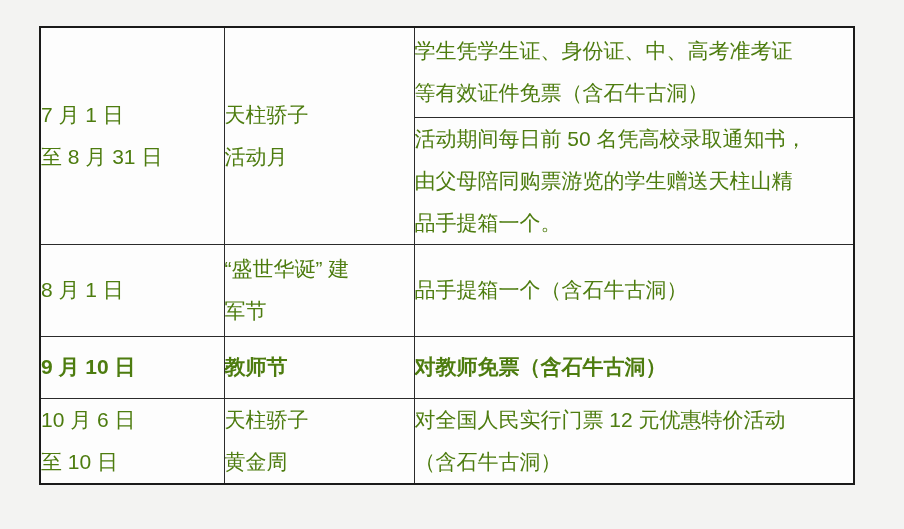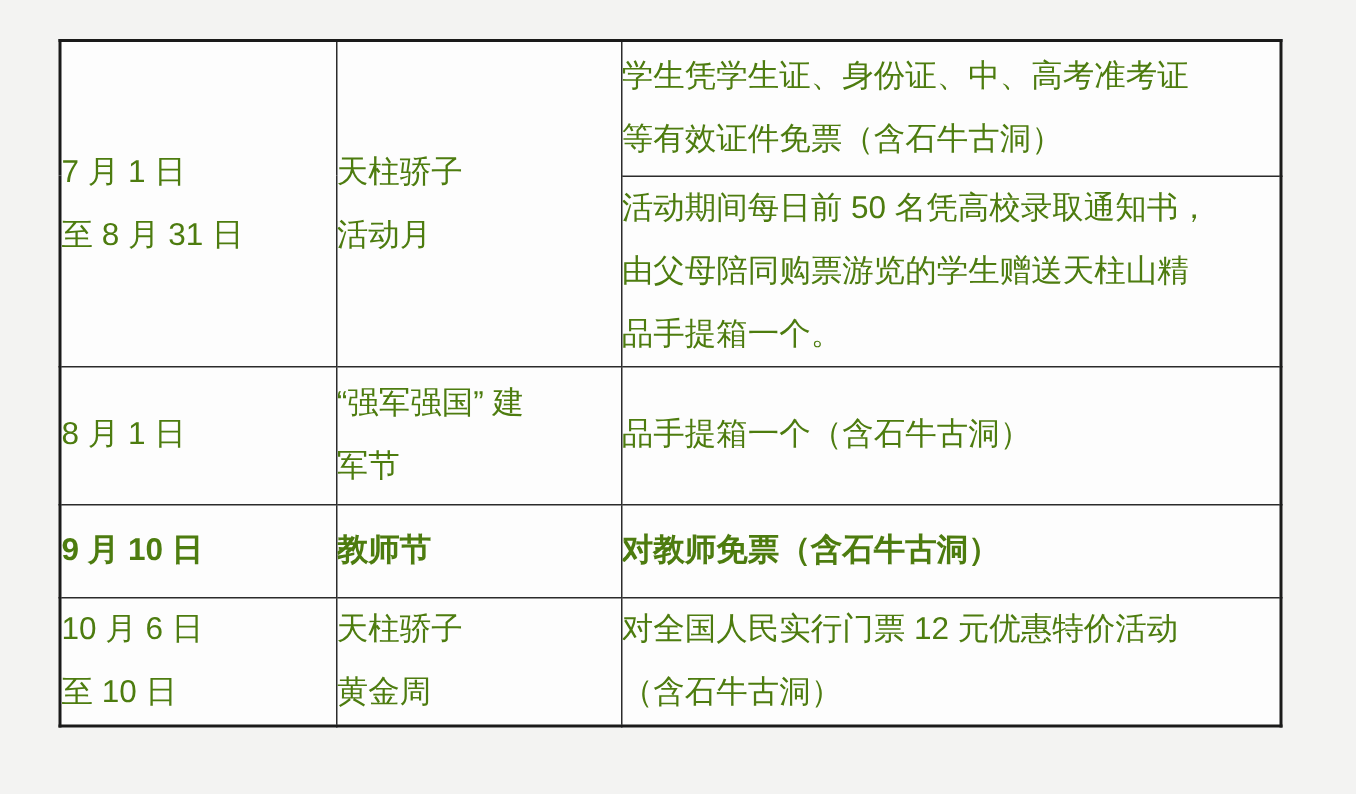--- a/index.html
+++ b/index.html
@@ -67,21 +67,21 @@
         <td class="left">学生凭学生证、身份证、中、高考准考证
 等有效证件免票（含石牛古洞）</td>
       </tr>
       <tr class="r1b">
         <td class="left">活动期间每日前 50 名凭高校录取通知书，
 由父母陪同购票游览的学生赠送天柱山精
 品手提箱一个。</td>
       </tr>
       <tr class="r2">
         <td class="center">8 月 1 日</td>
-        <td class="center">“强军强国” 建
+        <td class="center">“盛世华诞” 建
 军节</td>
         <td class="left">品手提箱一个（含石牛古洞）</td>
       </tr>
       <tr class="r3">
         <td class="center">9 月 10 日</td>
         <td class="center">教师节</td>
         <td class="left">对教师免票（含石牛古洞）</td>
       </tr>
       <tr class="r4">
         <td class="center">10 月 6 日

